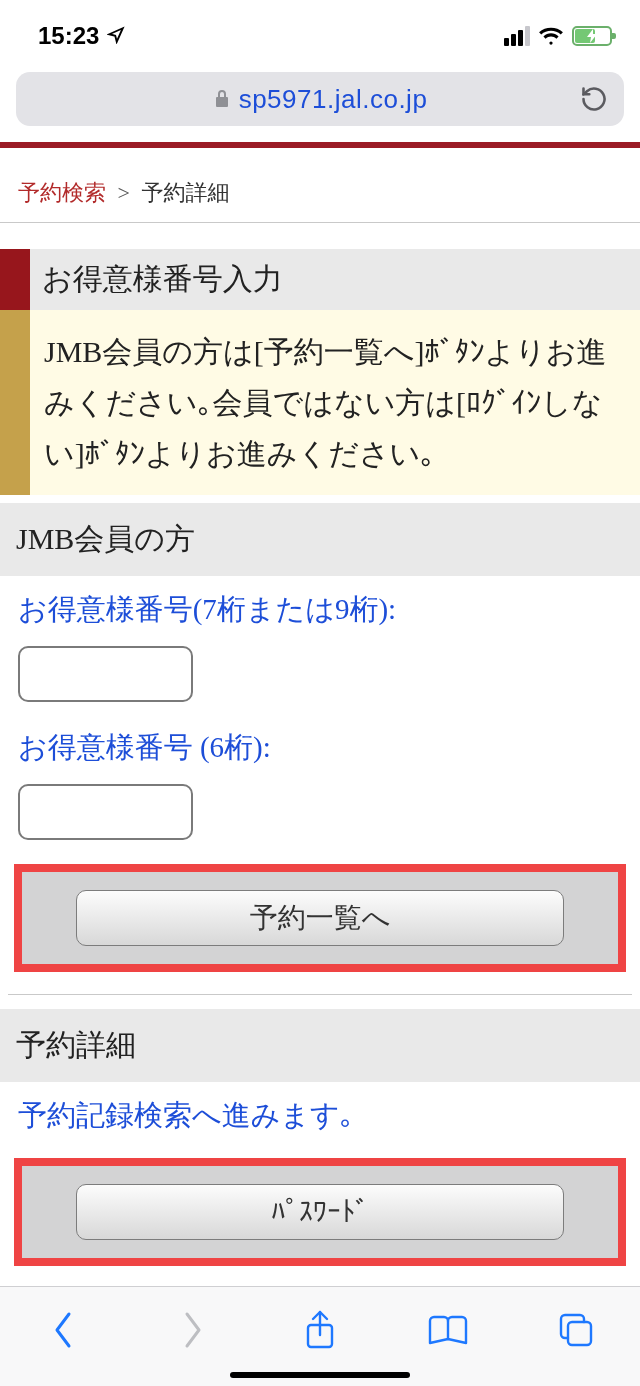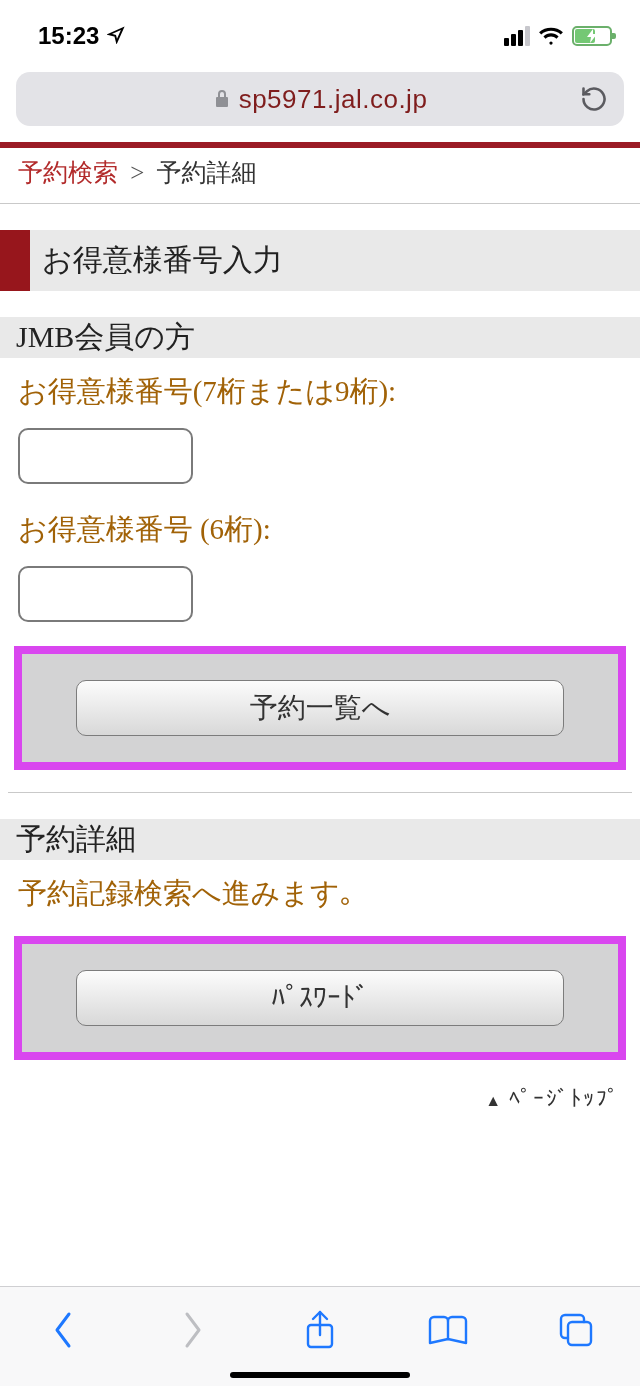--- a/index.html
+++ b/index.html
@@ -14,49 +14,49 @@
 .sig-bars span:nth-child(1){height:8px;} .sig-bars span:nth-child(2){height:12px;} .sig-bars span:nth-child(3){height:16px;} .sig-bars span:nth-child(4){height:20px; background:#c7c7cc;}
 .wifi-ic svg{display:block;}
 .batt { width: 40px; height: 20px; border: 2px solid #6bb06b; border-radius: 5px; position: relative; }
 .batt::after{content:"";position:absolute;right:-6px;top:5px;width:4px;height:6px;background:#6bb06b;border-radius:0 2px 2px 0;}
 .batt .fill{position:absolute;left:1px;top:1px;bottom:1px;width:55%;background:#74c874;border-radius:2px;}
 .batt .bolt{position:absolute;left:0;right:0;top:0;bottom:0;display:flex;align-items:center;justify-content:center;color:#fff;}
 
 
 .urlbar { margin: 12px 16px 16px 16px; height: 54px; background: #e3e3e7; border-radius: 14px; display: flex; align-items: center; justify-content: center; position: relative; font-family: -apple-system, sans-serif; }
 .urlbar .lock { color: #8f9095; margin-right: 8px; display:flex; }
-.urlbar .urltext { color: #7f1d1d; font-size: 26px; letter-spacing: .5px; }
+.urlbar .urltext { color: #1d4ed8; font-size: 26px; letter-spacing: .5px; }
 .urlbar .reload { position: absolute; right: 16px; color: #5b5b60; display:flex; }
 
 
 .brandline { height: 6px; background: #9b1b26; }
 
 
-.breadcrumb { padding: 8px 18px 14px 18px; font-size: 25px; border-bottom: 1px solid #c9c9c9; }
+.breadcrumb { padding: 30px 18px 14px 18px; font-size: 22px; border-bottom: 1px solid #c9c9c9; }
 .breadcrumb .bc1 { color: #b22a2a; }
 .breadcrumb .sep { color:#555; padding: 0 6px; }
 .breadcrumb .bc2 { color:#333; }
 
 
 .sectwrap { margin-top: 26px; }
 .secttitle { display:flex; align-items: stretch; }
 .secttitle .redbar { width: 30px; background:#97161c; }
 .secttitle .titletext { flex:1; background:#e9e9e9; font-size: 30px; color:#222; padding: 10px 12px; }
 .notice { display:flex; }
 .notice .goldbar { width: 30px; background:#c5a14b; }
 .notice .ntext { flex:1; background:#fffbe5; font-size: 30px; color:#222; padding: 16px 14px; line-height: 1.7; font-family: "Hiragino Mincho ProN", serif; }
 
-.subhdr { margin-top: 26px; background:#e9e9e9; font-size: 30px; padding: 0 16px; color:#222; }
-.plain { font-size: 29px; padding: 14px 18px 10px 18px; color:#a16207; }
+.subhdr { margin-top: 8px; background:#e9e9e9; font-size: 30px; padding: 16px 16px; color:#222; }
+.plain { font-size: 29px; padding: 14px 18px 10px 18px; color:#1d4ed8; }
 
 .fieldwrap { padding: 0 18px; }
 .tinput { width: 175px; height: 56px; border: 2px solid #7a7a7a; border-radius: 10px; background:#fff; font-size: 24px; padding: 0 10px; margin-top: 6px; margin-bottom: 12px; }
 
 
-.hlbox { margin: 12px 14px 22px 14px; border: 8px solid #d946ef; background:#d3d3d4; padding: 26px 54px; }
+.hlbox { margin: 12px 14px 22px 14px; border: 8px solid #ef4444; background:#d3d3d4; padding: 18px 54px; }
 .bigbtn { width:100%; height:56px; border:1px solid #7c7c7c; border-radius: 10px; font-size: 28px; color:#333; font-family: "Hiragino Mincho ProN", serif; background: linear-gradient(#fcfcfc,#d8d8d8); cursor:pointer; }
 
 hr.sep { border:none; border-top:1px solid #c9c9c9; margin: 14px 8px; }
 
 
 .toolbar { position:absolute; bottom:0; left:0; right:0; height:100px; border-top:1px solid #cfcfd2; display:flex; align-items:center; justify-content:space-around; padding-bottom:14px; background:#f8f8f9; }
 .toolbar .tb { width:56px; height:56px; display:flex; align-items:center; justify-content:center; color:#1e78ff; }
 .toolbar .tb.disabled { color:#bdbec2; }
 .homeind { position:absolute; bottom:8px; left:50%; transform:translateX(-50%); width:180px; height:6px; border-radius:4px; background:#000; }
 
@@ -119,20 +119,24 @@
   <span class="bc1">予約検索</span>
   <span class="sep">&gt;</span>
   <span class="bc2">予約詳細</span>
 </div>
 
 <div class="sectwrap">
   <div class="secttitle">
     <div class="redbar"></div>
     <div class="titletext">お得意様番号入力</div>
   </div>
+  <div class="notice">
+    <div class="goldbar"></div>
+    <div class="ntext">JMB会員の方は[予約一覧へ]ﾎﾞﾀﾝよりお進みください｡会員ではない方は[ﾛｸﾞｲﾝしない]ﾎﾞﾀﾝよりお進みください｡</div>
+  </div>
 </div>
 
 <div class="subhdr">JMB会員の方</div>
 <div class="plain">お得意様番号(7桁または9桁):</div>
 <div class="fieldwrap">
   <input class="tinput" type="text" value="" style="">
 </div>
 <div class="plain">お得意様番号 (6桁):</div>
 <div class="fieldwrap">
   <input class="tinput" type="password" value="" style="">

